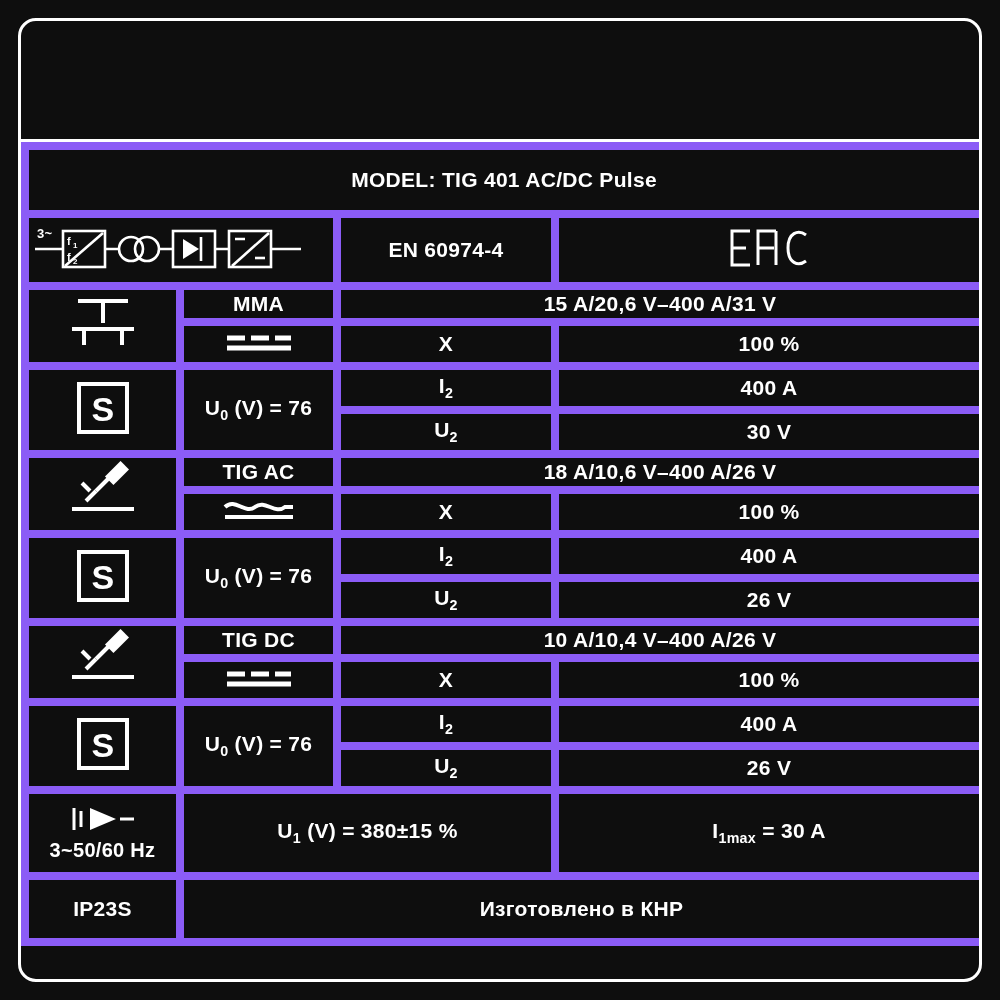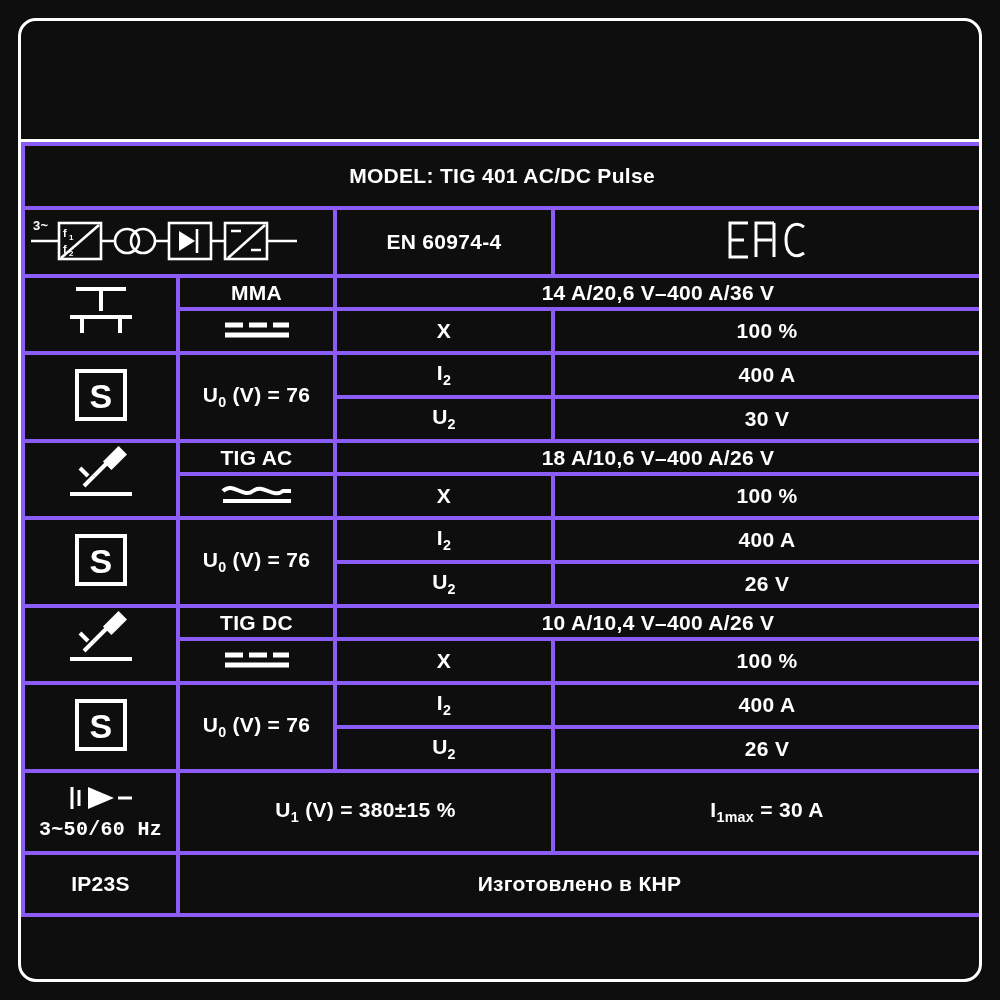--- a/index.html
+++ b/index.html
@@ -34,21 +34,21 @@
     height: 118px;
     border-bottom: 3px solid #ffffff;
   }
   table.spec {
     width: 100%;
     border-collapse: collapse;
     table-layout: fixed;
     color: #ffffff;
   }
   table.spec td {
-    border: 4px solid #8b5cf6;
+    border: 8px solid #8b5cf6;
     text-align: center;
     vertical-align: middle;
     font-size: 21px;
     font-weight: bold;
     letter-spacing: 0.3px;
     padding: 2px 4px;
   }
   td.noleft { border-left: none; }
   td.noright { border-right: none; }
   .model-row td {
@@ -71,21 +71,21 @@
   }
   .mains-sym svg, .weld-sym svg, .tig-sym svg, .s-sym svg, .rect-sym svg, .dc-sym svg, .ac-sym svg { display: block; margin: 0 auto; }
   .last-row td {
     border-bottom: none;
     height: 54px;
     font-size: 24px;
   }
   .power-row td { height: 74px; }
   .ip-text { font-size: 24px; font-weight: bold; }
   .freq-text { font-size: 20px; font-weight: bold; margin-top: 2px; }
-  .cellstack { display: flex; flex-direction: column; align-items: center; justify-content: center; gap: 3px; font-family: Liberation Mono, monospace; }
+  .cellstack { display: flex; flex-direction: column; align-items: center; justify-content: center; gap: 3px; }
 </style>
 </head>
 <body>
 
 <div id="plate">
   <div class="plate-inner">
 
     <div class="blank-top"></div>
 
     <table class="spec">
@@ -154,21 +154,21 @@
                 <line x1="16" y1="8" x2="66" y2="8"></line>
                 <line x1="41" y1="8" x2="41" y2="30"></line>
                 <line x1="10" y1="36" x2="72" y2="36"></line>
                 <line x1="22" y1="36" x2="22" y2="52"></line>
                 <line x1="60" y1="36" x2="60" y2="52"></line>
               </g>
             </svg>
           </span>
         </td>
         <td>MMA</td>
-        <td colspan="2" class="big-val noright">14 A/20,6 V–400 A/36 V</td>
+        <td colspan="2" class="big-val noright">15 A/20,6 V–400 A/31 V</td>
       </tr>
       <tr class="row-h">
         <td>
           <span class="sym dc-sym">
             <svg width="72" height="20" viewBox="0 0 72 20">
               <g stroke="#fff" stroke-width="5">
                 <line x1="4" y1="6" x2="22" y2="6"></line>
                     <line x1="28" y1="6" x2="46" y2="6"></line>
                     <line x1="52" y1="6" x2="68" y2="6"></line>
                 <line x1="4" y1="16" x2="68" y2="16"></line>

